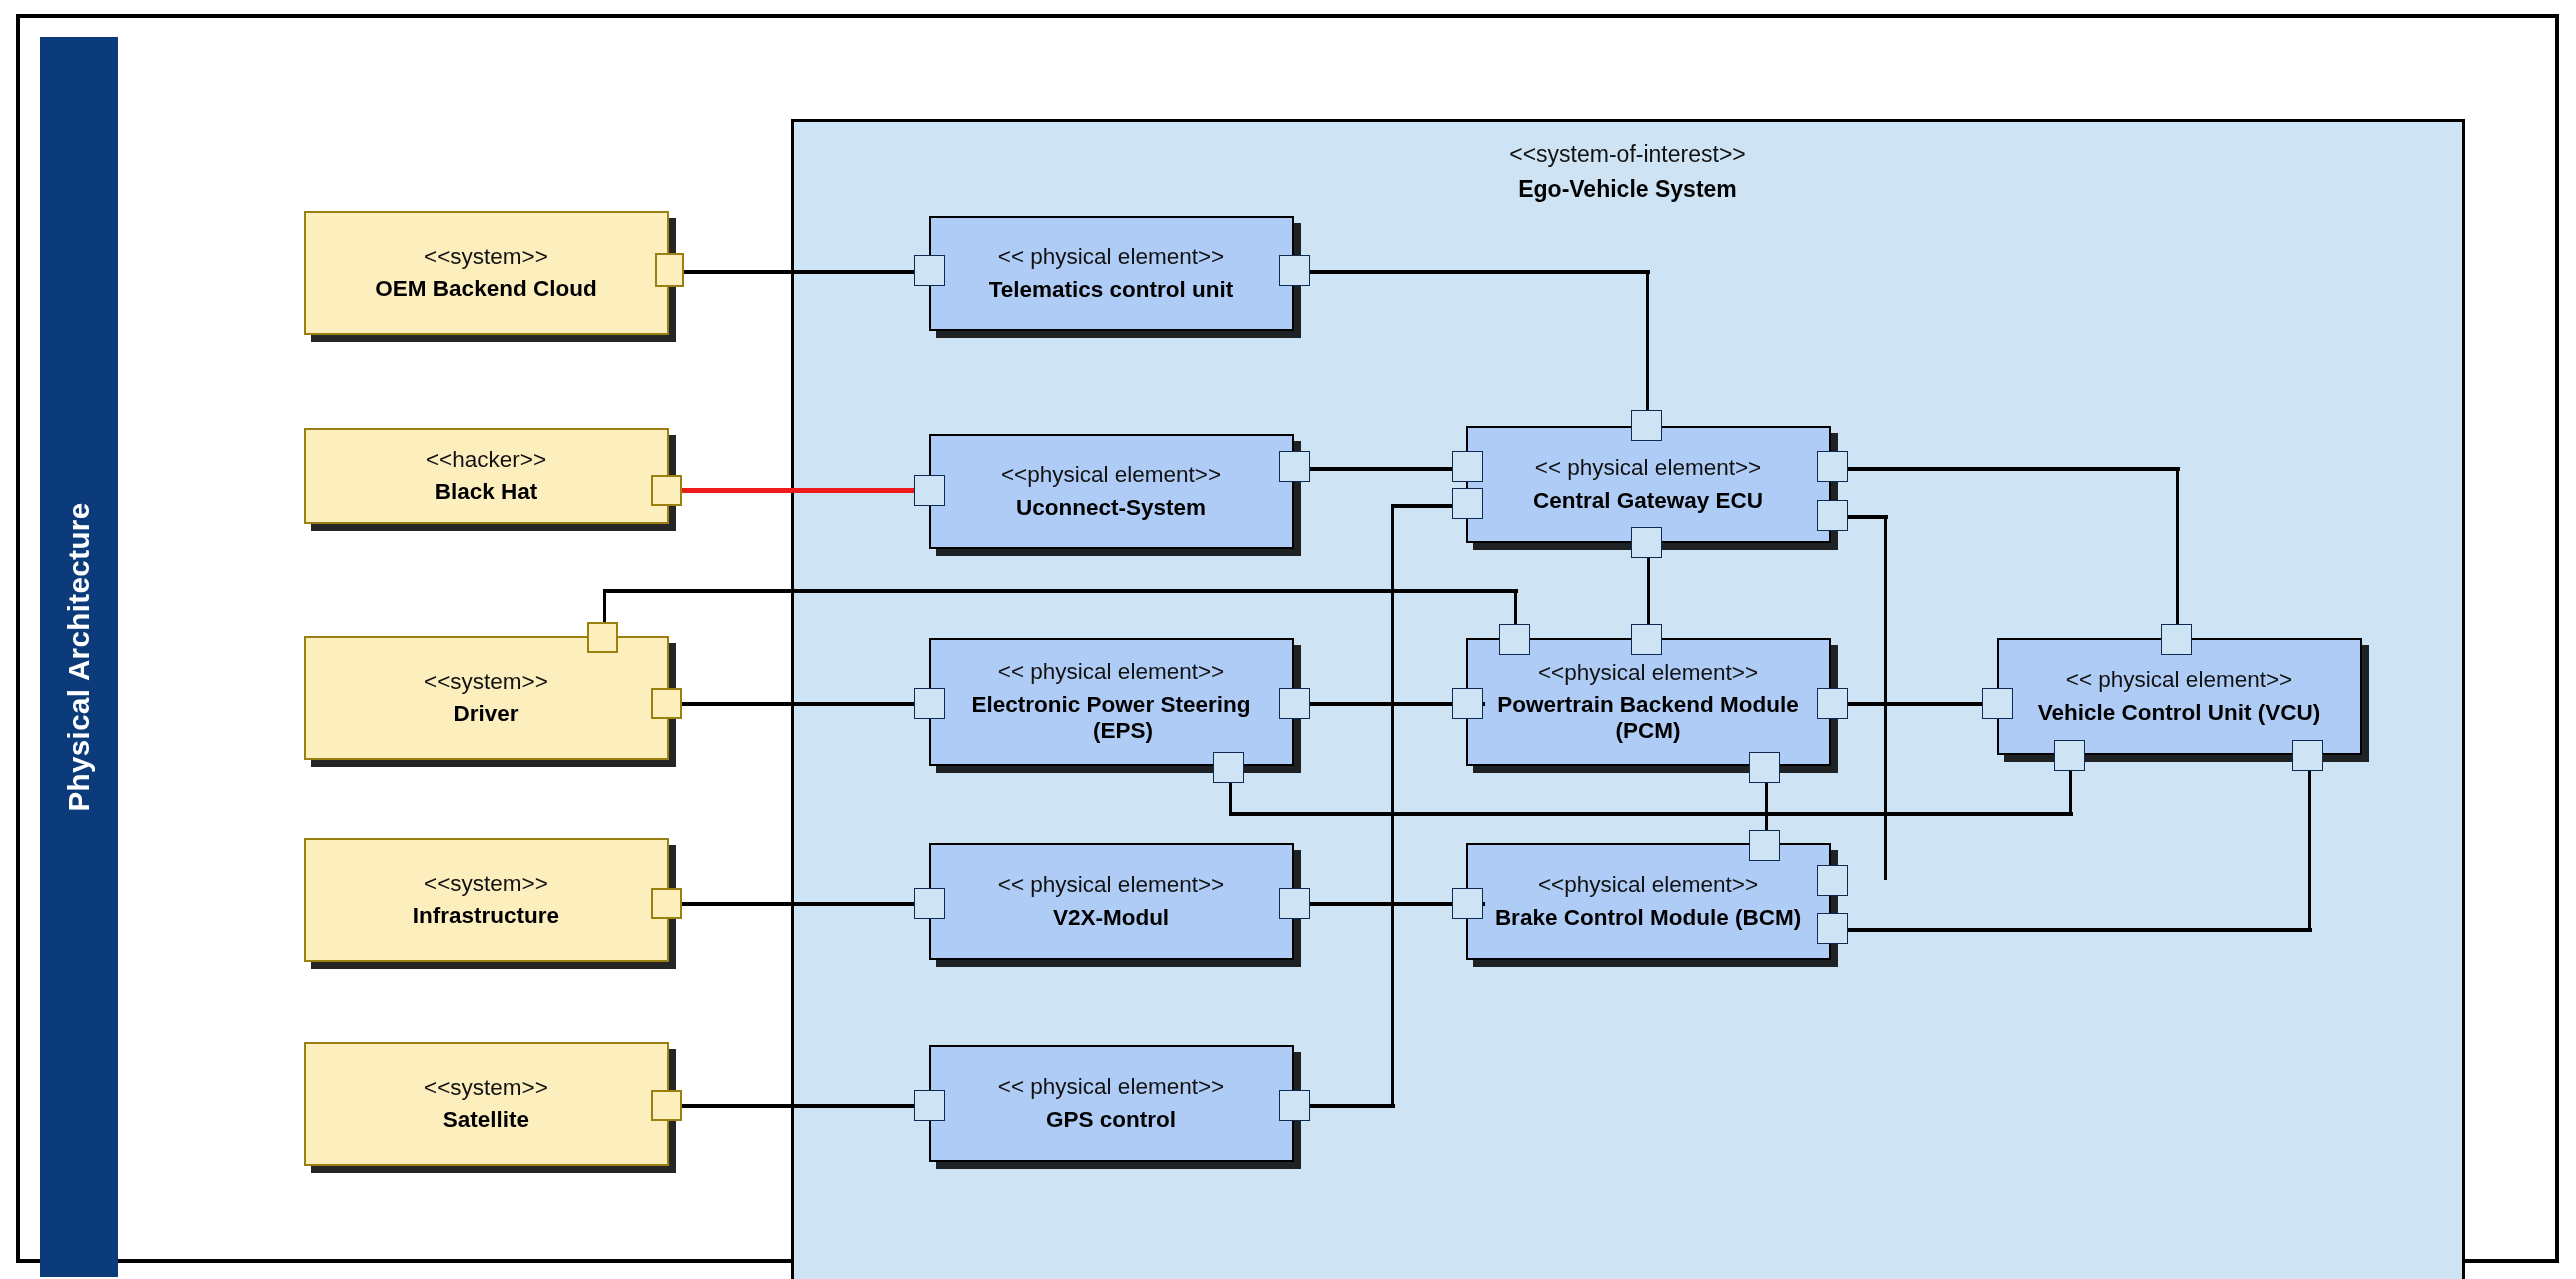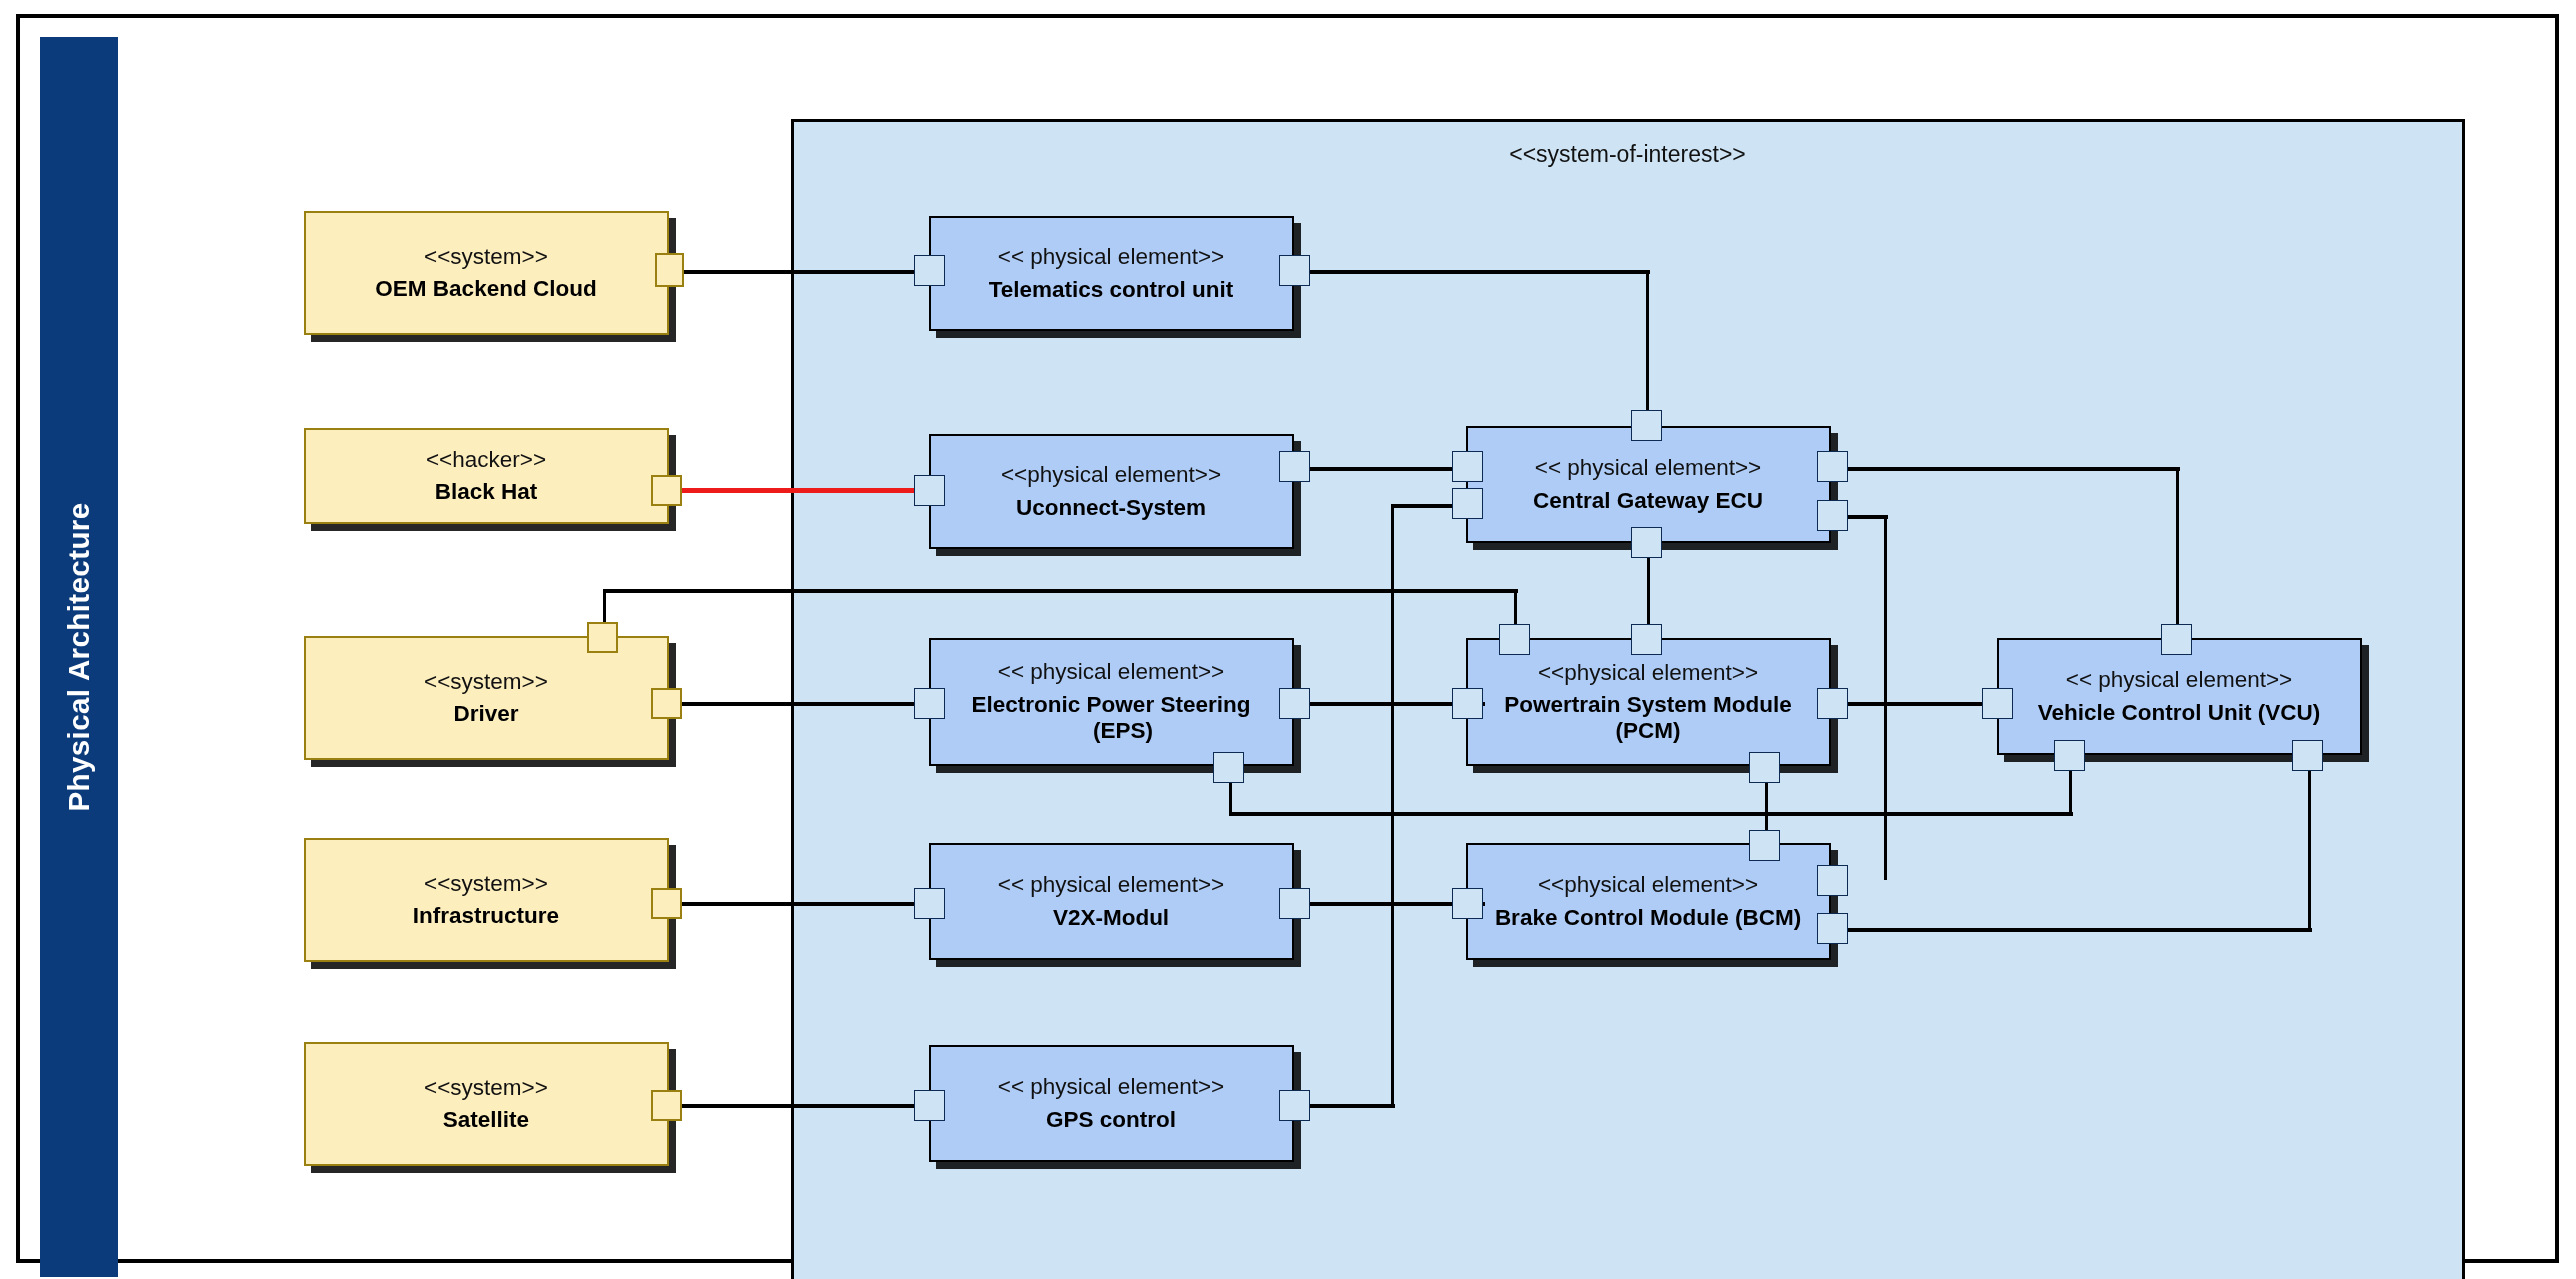--- a/index.html
+++ b/index.html
@@ -46,20 +46,21 @@
 <div id="page">
   <div id="frame">
 
     <div id="sidebar">
       <div class="vtext">Physical Architecture</div>
     </div>
 
     <div id="soi">
       <div class="soi-head">
         <div class="soi-stereo">&lt;&lt;system-of-interest&gt;&gt;</div>
+        <div class="soi-name">Ego-Vehicle System</div>
       </div>
     </div>
 
     <div class="wire h" style="left:651px;top:252px;width:249px;"></div>
 
     <div class="wire h red" style="left:651px;top:470px;width:249px;"></div>
 
     <div class="wire h" style="left:651px;top:684px;width:249px;"></div>
 
     <div class="wire v" style="left:583px;top:571px;height:47px;"></div>
@@ -177,21 +178,21 @@
     </div>
     <div class="port int sq" style="left:1611px;top:392px;"></div>
     <div class="port int sq" style="left:1432px;top:433px;"></div>
     <div class="port int sq" style="left:1432px;top:470px;"></div>
     <div class="port int sq" style="left:1797px;top:433px;"></div>
     <div class="port int sq" style="left:1797px;top:482px;"></div>
     <div class="port int sq" style="left:1611px;top:509px;"></div>
 
     <div class="node int" style="left:1446px;top:620px;width:365px;height:128px;">
       <div class="stereo">&lt;&lt;physical element&gt;&gt;</div>
-      <div class="name">Powertrain System Module</div>
+      <div class="name">Powertrain Backend Module</div>
       <div class="name" style="margin-top:1px;">(PCM)</div>
     </div>
     <div class="port int sq" style="left:1479px;top:606px;"></div>
     <div class="port int sq" style="left:1611px;top:606px;"></div>
     <div class="port int sq" style="left:1432px;top:670px;"></div>
     <div class="port int sq" style="left:1797px;top:670px;"></div>
     <div class="port int sq" style="left:1729px;top:734px;"></div>
 
     <div class="node int" style="left:1446px;top:825px;width:365px;height:117px;">
       <div class="stereo">&lt;&lt;physical element&gt;&gt;</div>

